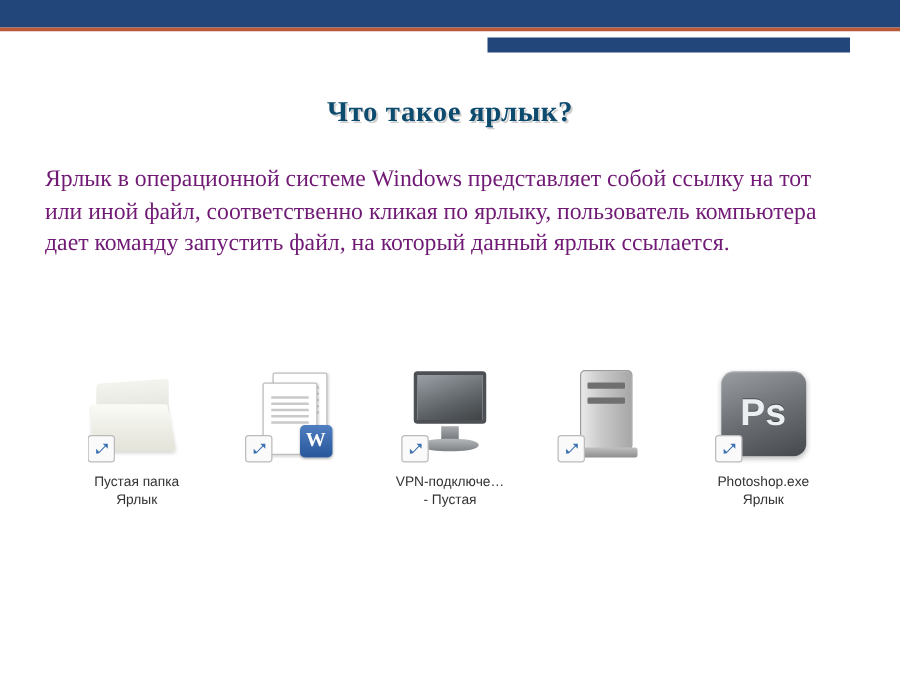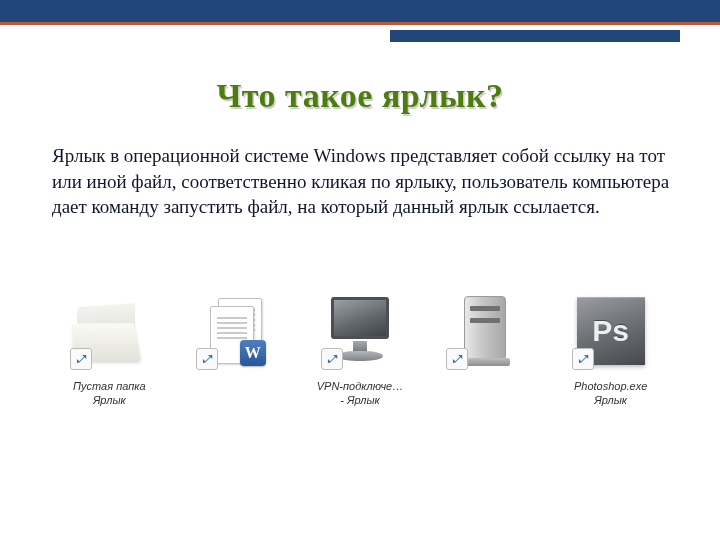--- a/index.html
+++ b/index.html
@@ -28,31 +28,31 @@
     position: absolute;
     right: 40px;
     top: 30px;
     width: 290px;
     height: 12px;
     background: #22457a;
   }
   .title {
     text-align: center;
     margin-top: 55px;
-    font-size: 34px;
+    font-size: 23px;
     font-weight: bold;
-    color: #4d7c0f;
+    color: #0c4a6e;
     text-shadow: 1.5px 1.5px 0 #cfcfcf;
     letter-spacing: 0.5px;
   }
   .body-text {
-    margin: 28px 48px 0 52px;
+    margin: 28px 48px 0 36px;
     font-size: 19px;
     line-height: 1.35;
-    color: #0f172a;
+    color: #701a75;
   }
   .icons-row {
     position: absolute;
     left: 0; right: 0;
     top: 290px;
     display: flex;
     justify-content: space-evenly;
     padding: 0 40px;
   }
   .shortcut {
@@ -72,21 +72,20 @@
   }
   .label {
     margin-top: 8px;
     font-family: Tahoma, Arial, sans-serif;
     font-size: 11px;
     color: #333;
     text-align: center;
     line-height: 1.25;
     white-space: pre-line;
     filter: blur(0.3px);
-    font-style: italic;
   }
   .arrow-overlay {
     position: absolute;
     left: 2px;
     bottom: 2px;
     width: 22px;
     height: 22px;
     background: #fafafa;
     border: 1px solid #bbb;
     border-radius: 3px;
@@ -172,21 +171,21 @@
   }
   .drive .foot {
     position: absolute; left: 6px; top: 64px; width: 50px; height: 8px;
     background: linear-gradient(#bfbfbf, #8e8e8e);
     border-radius: 2px;
   }
   
   .psicon {
     width: 68px; height: 68px;
     background: linear-gradient(160deg, #9a9ea3 0%, #6c7075 50%, #45484c 100%);
-    border-radius: 0;
+    border-radius: 10px;
     display: flex; align-items: center; justify-content: center;
     box-shadow: 0 2px 4px rgba(0,0,0,0.25), inset 0 1px 0 rgba(255,255,255,0.25);
   }
   .psicon span {
     font-family: Arial, sans-serif;
     font-size: 30px;
     font-weight: bold;
     color: #eceff2;
     text-shadow: 0 -1px 0 rgba(0,0,0,0.4);
   }
@@ -245,21 +244,21 @@
         <div class="stand"></div>
         <div class="base"></div>
       </div>
       <div class="arrow-overlay">
         <svg viewBox="0 0 24 24">
             <path d="M5 19 L5 12 L9 16 L17 8 L14 5 L21 5 L21 12 L18 9 L9 18 Z" fill="#3a6fb0"></path>
           </svg>
       </div>
     </div>
     <div class="label">VPN-подключе…
-- Ярлык</div>
+- Пустая</div>
   </div>
 
   <div class="shortcut">
     <div class="icon-box">
       <div class="drive">
         <div class="body"></div>
         <div class="slot1"></div>
         <div class="slot2"></div>
         <div class="foot"></div>
       </div>

